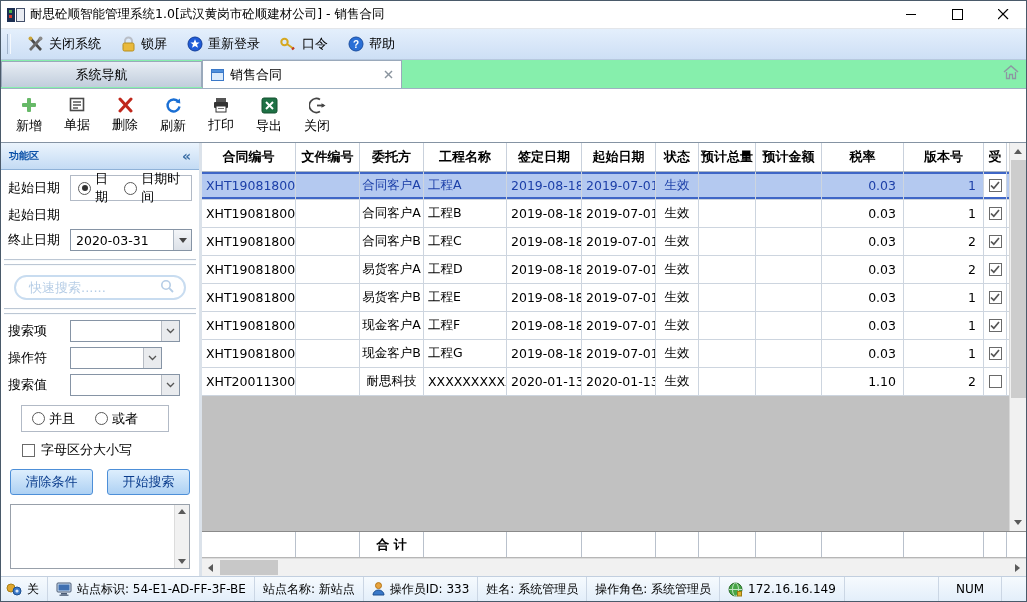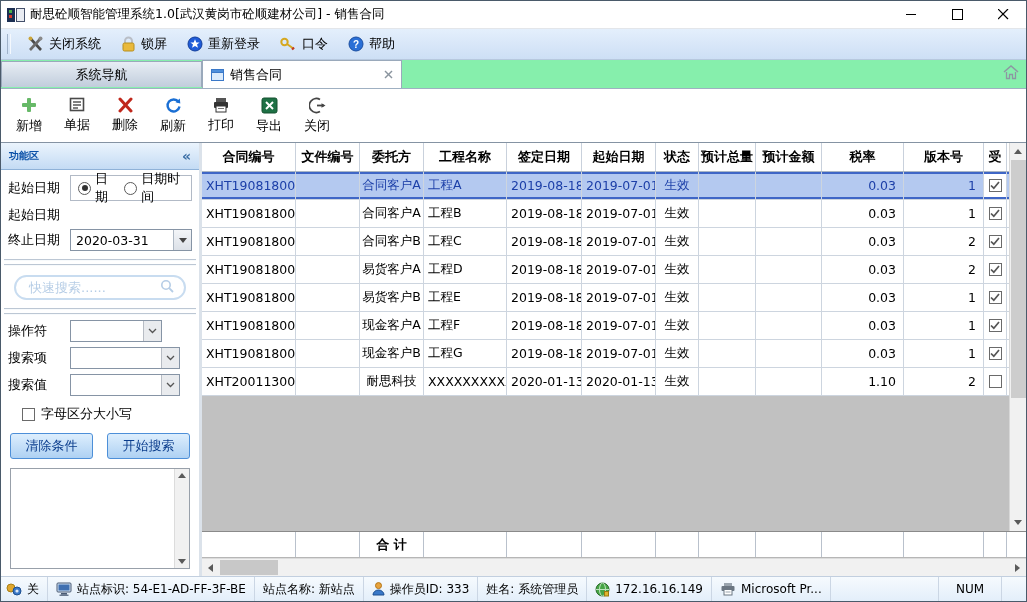--- a/index.html
+++ b/index.html
@@ -328,34 +328,34 @@
         <span class="mag"><svg width="15" height="15" viewBox="0 0 15 15">
               <circle cx="6" cy="6" r="4.2" fill="none" stroke="#b6cde6" stroke-width="1.6"></circle>
               <line x1="9.2" y1="9.2" x2="13" y2="13" stroke="#b6cde6" stroke-width="1.8"></line>
             </svg></span>
       </div>
 
       <div class="divider"></div>
       <div class="divider close"></div>
 
       <div class="filter-row">
-        <span class="filter-label">操作符</span>
-        <div class="combo flat w92">
+        <span class="filter-label">搜索项</span>
+        <div class="combo flat w110">
           <span class="combo-value"></span>
           <span class="combo-btn">
               <svg width="9" height="6" viewBox="0 0 9 6">
                 <polyline points="1,1 4.5,4.5 8,1" fill="none" stroke="#555" stroke-width="1.3"></polyline>
               </svg>
             </span>
         </div>
       </div>
 
       <div class="filter-row">
-        <span class="filter-label">搜索项</span>
-        <div class="combo flat w110">
+        <span class="filter-label">操作符</span>
+        <div class="combo flat w92">
           <span class="combo-value"></span>
           <span class="combo-btn">
               <svg width="9" height="6" viewBox="0 0 9 6">
                 <polyline points="1,1 4.5,4.5 8,1" fill="none" stroke="#555" stroke-width="1.3"></polyline>
               </svg>
             </span>
         </div>
       </div>
 
       <div class="filter-row">
@@ -363,20 +363,30 @@
         <div class="combo flat w110">
           <span class="combo-value"></span>
           <span class="combo-btn">
               <svg width="9" height="6" viewBox="0 0 9 6">
                 <polyline points="1,1 4.5,4.5 8,1" fill="none" stroke="#555" stroke-width="1.3"></polyline>
               </svg>
             </span>
         </div>
       </div>
 
+      <div class="logic-box">
+        <span class="radio-opt">
+          <span class="radio"></span>
+          <span>并且</span>
+        </span>
+        <span class="radio-opt">
+          <span class="radio"></span>
+          <span>或者</span>
+        </span>
+      </div>
 
       <div class="case-row">
         <span class="cb"></span>
         <span>字母区分大小写</span>
       </div>
 
       <div class="btn-row">
         <div class="blue-btn">清除条件</div>
         <div class="blue-btn">开始搜索</div>
       </div>
@@ -634,40 +644,32 @@
             <circle cx="6.5" cy="3.6" r="3" fill="#e8a33d" stroke="#b37518"></circle>
             <path d="M1 13 a5.5 5 0 0 1 11 0 Z" fill="#3a78c8" stroke="#1d4f90"></path>
           </svg>
         </span>
         <span>操作员ID: 333</span>
       </div>
       <div class="status-item">
         <span>姓名: 系统管理员</span>
       </div>
       <div class="status-item">
+        <span>操作角色: 系统管理员</span>
+      </div>
+      <div class="status-item">
         <span class="icon">
           <svg width="15" height="15" viewBox="0 0 15 15">
             <circle cx="7.5" cy="7.5" r="6.5" fill="#46a546" stroke="#2c6e2c"></circle>
             <ellipse cx="7.5" cy="7.5" rx="3" ry="6.5" fill="none" stroke="#bfe3bf" stroke-width="1"></ellipse>
             <line x1="1" y1="7.5" x2="14" y2="7.5" stroke="#bfe3bf" stroke-width="1"></line>
             <rect x="9.5" y="9.5" width="4" height="4.5" fill="#e0b32e" stroke="#9a7a10"></rect>
           </svg>
         </span>
         <span>172.16.16.149</span>
       </div>
-      <div class="status-item">
-        <span class="icon">
-          <svg width="16" height="14" viewBox="0 0 16 14">
-            <rect x="4" y="1" width="8" height="3" fill="#9aa4ae"></rect>
-            <rect x="1.5" y="4" width="13" height="5" rx="1" fill="#6b7682"></rect>
-            <rect x="4" y="7.5" width="8" height="5.5" fill="#fff" stroke="#6b7682"></rect>
-            <line x1="5.5" y1="10" x2="10.5" y2="10" stroke="#9aa4ae"></line>
-          </svg>
-        </span>
-        <span>Microsoft Pr...</span>
-      </div>
       <div class="status-item num">
         <span>NUM</span>
       </div>
       <div class="status-item corner"></div>
     </div>
 
 </div>
 
 </body></html>

